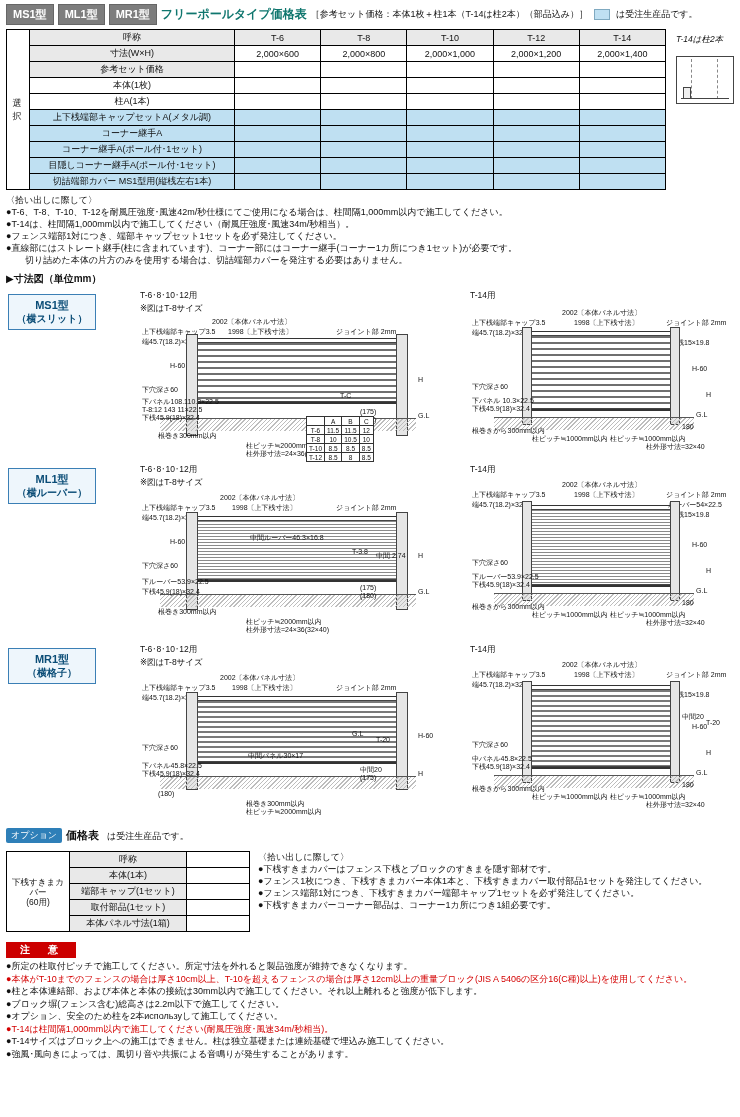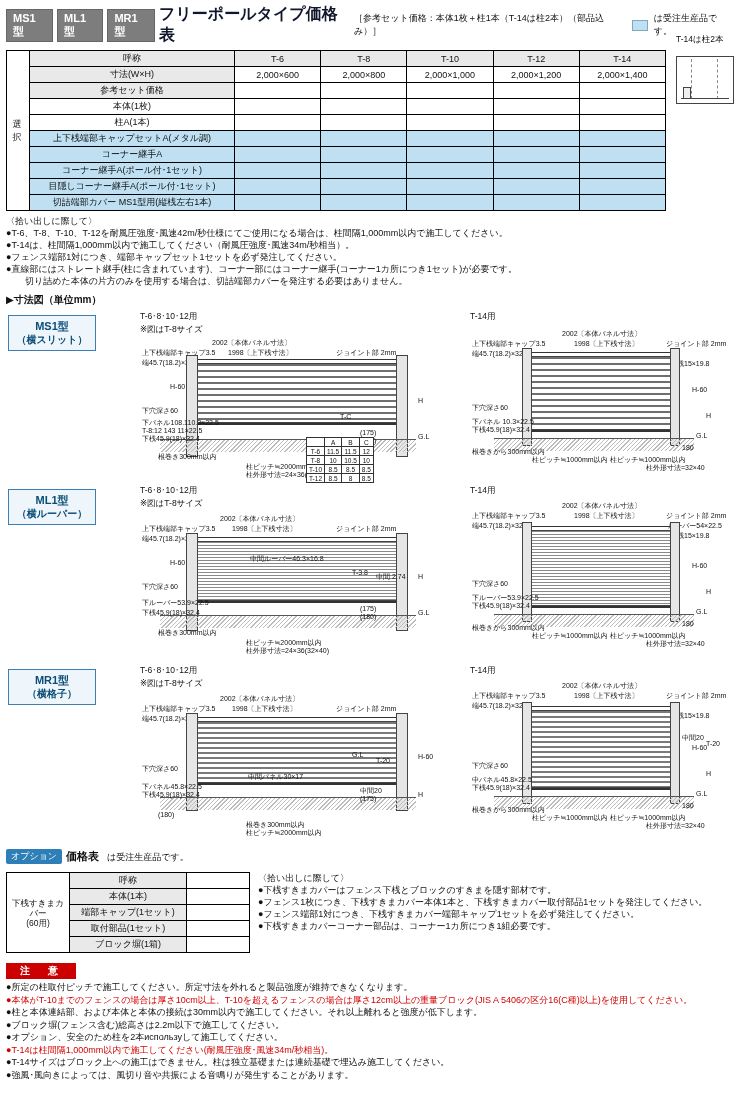--- a/index.html
+++ b/index.html
@@ -9,37 +9,37 @@
     font-size:9px;color:#111;position:relative;overflow:hidden;
   }
   .page{position:relative;width:740px;height:1117px;}
 
   
   .hdr{display:flex;align-items:center;gap:4px;padding:4px 6px 2px 6px;}
   .hdr .tag{
     background:#7d7d7d;color:#fff;font-weight:bold;font-size:11px;
     padding:2px 6px;border:1px solid #666;letter-spacing:0;
   }
-  .hdr .title{font-weight:bold;font-size:16px;color:#0f172a;}
+  .hdr .title{font-weight:bold;font-size:12px;color:#0f766e;}
   .hdr .sub{font-size:9px;color:#111;}
   .hdr .swatch{display:inline-block;width:14px;height:9px;background:#bfe0f2;border:1px solid #7fa9c0;vertical-align:-1px;margin:0 2px;}
   .hdr .note{font-size:9px;color:#111;}
 
   
   table{border-collapse:collapse;}
   .ptbl{width:660px;margin:2px 0 0 6px;table-layout:fixed;}
   .ptbl td,.ptbl th{border:1px solid #000;font-size:9px;padding:1px 2px;text-align:center;height:13px;}
   .ptbl .lbl{text-align:center;background:#e9e9e9;}
   .ptbl .sel{width:20px;background:#d9d9d9;font-size:9px;letter-spacing:2px;}
   .ptbl .nm{text-align:center;}
   .ptbl .blue{background:#bfe0f2;}
   .ptbl .c{background:#fff;}
 
   .sidebox{position:absolute;left:676px;top:34px;width:58px;}
-  .sidebox .cap{font-size:8.5px;margin-bottom:10px;}
+  .sidebox .cap{font-size:8.5px;margin-bottom:10px;font-style:italic;}
   .sidebox .fig{width:56px;height:46px;border:1px solid #444;background:#fff;position:relative;}
   .sidebox .fig .v1{position:absolute;left:14px;top:2px;width:0;height:40px;border-left:1px dashed #888;}
   .sidebox .fig .v2{position:absolute;left:40px;top:2px;width:0;height:40px;border-left:1px dashed #888;}
   .sidebox .fig .base{position:absolute;left:4px;bottom:4px;width:48px;height:0;border-top:1px solid #444;}
   .sidebox .fig .p{position:absolute;left:6px;bottom:4px;width:6px;height:10px;border:1px solid #444;background:#eee;}
 
   
   .bl{margin:4px 0 0 6px;font-size:9px;line-height:12px;}
   .bl div{white-space:nowrap;}
   .bl .ind{padding-left:10px;}
@@ -511,21 +511,21 @@
       </tr>
       <tr>
         <td class="nm">端部キャップ(1セット)</td>
         <td class="v"></td>
       </tr>
       <tr>
         <td class="nm">取付部品(1セット)</td>
         <td class="v"></td>
       </tr>
       <tr>
-        <td class="nm">ブロック塀(1箱)</td>
+        <td class="nm">本体パネル寸法(1箱)</td>
         <td class="v"></td>
       </tr>
     </tbody>
       </table>
 
     <div class="bl" style="margin:0;">
       <div>〈拾い出しに際して〉</div>
       <div>●下桟すきまカバーはフェンス下桟とブロックのすきまを隠す部材です。</div>
       <div>●フェンス1枚につき、下桟すきまカバー本体1本と、下桟すきまカバー取付部品1セットを発注してください。</div>
       <div>●フェンス端部1対につき、下桟すきまカバー端部キャップ1セットを必ず発注してください。</div>

